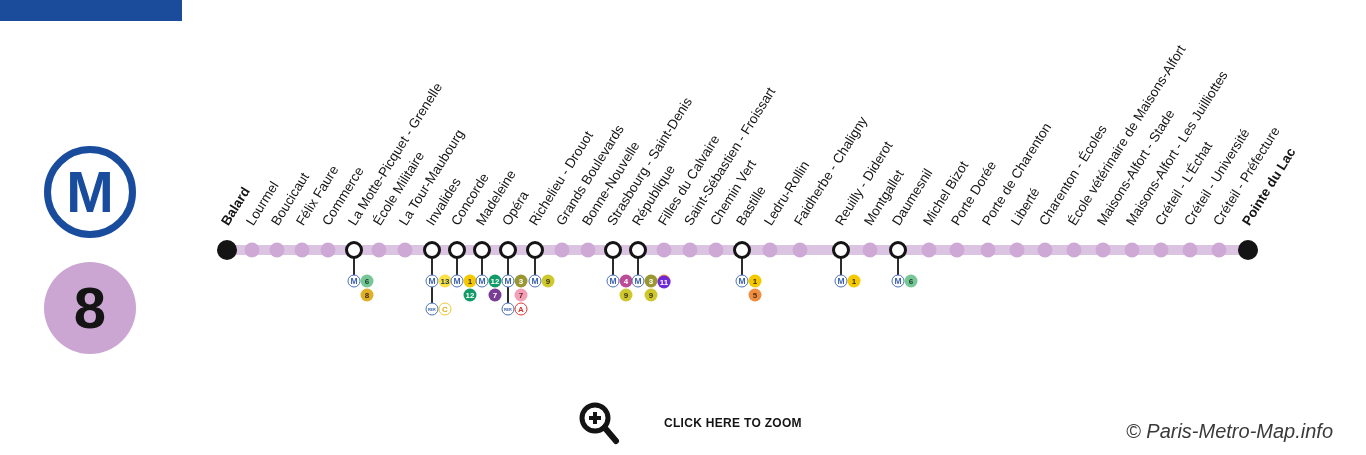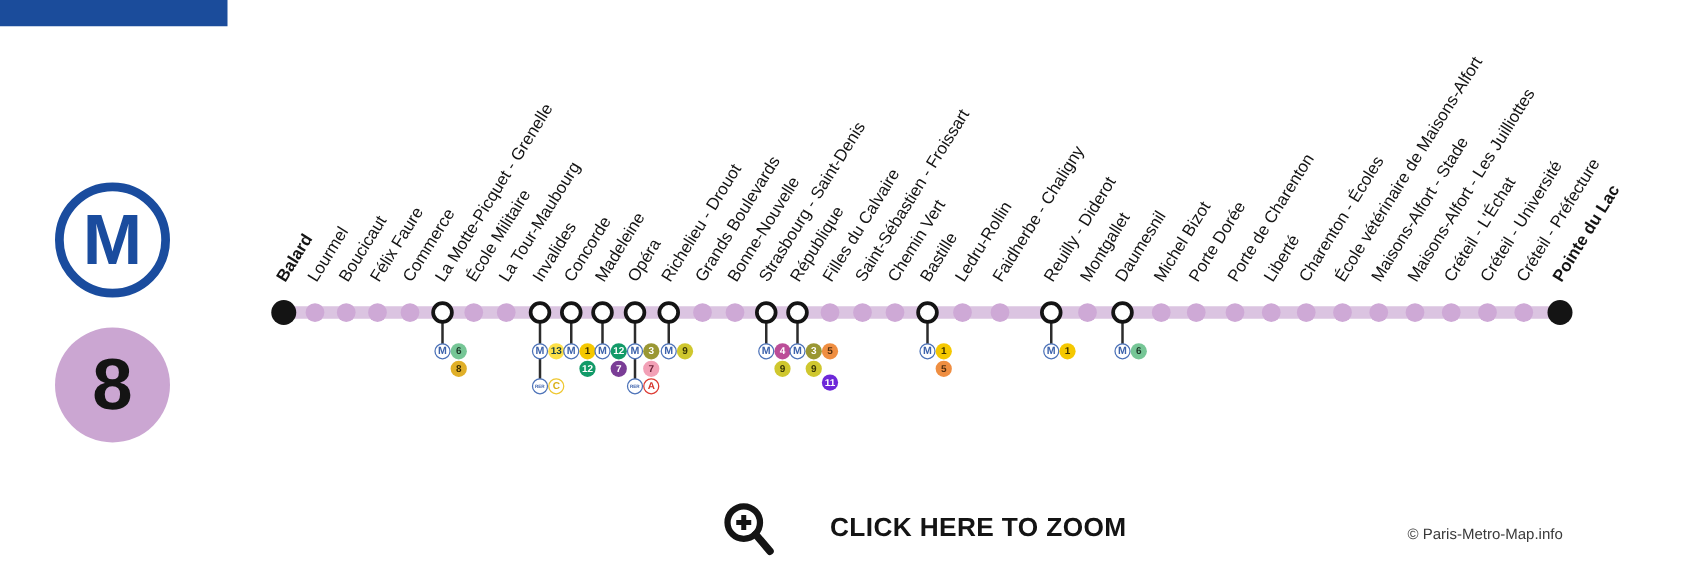--- a/index.html
+++ b/index.html
@@ -36,22 +36,22 @@
   .ticon { position:absolute; left:0; width:13px; height:13px; border-radius:50%;
     transform:translate(-50%,-50%); display:flex; align-items:center; justify-content:center;
     font-weight:bold; font-size:8px; line-height:1; }
   .m-icon { background:#fff; border:1.4px solid #4C72B8; color:#3D63AC; font-size:8.5px; }
   .rer-icon { background:#fff; border:1.4px solid #4C72B8; color:#3D63AC; overflow:hidden; }
   .rer-icon .rer-text { font-size:6px; transform:scale(0.62); font-weight:bold; letter-spacing:0; }
   .rer-letter { background:#fff; border:1.4px solid; font-size:8px; }
   .num {}
 
   .zoom-cta { position:absolute; left:577px; top:400px; display:flex; align-items:center; gap:41px; cursor:pointer; }
-  .zoom-label { font-weight:bold; font-size:21px; color:#141414; letter-spacing:0.3px; }
-  .copyright { position:absolute; left:1126px; top:420px; font-size:12px; color:#3a3a3a; }
+  .zoom-label { font-weight:bold; font-size:12px; color:#141414; letter-spacing:0.3px; }
+  .copyright { position:absolute; left:1126px; top:420px; font-style:italic; font-size:20px; color:#3a3a3a; }
 </style>
 </head>
 <body>
 
 <div class="canvas">
 
   <div class="topbar" style="background: rgb(27, 76, 155);"></div>
 
   <div class="metro-logo" style="border-color: rgb(26, 76, 158); color: rgb(26, 76, 158);">
     <span>M</span>
@@ -163,21 +163,21 @@
           <div class="ticon num" style="left: 13px; top: 295px; background: rgb(207, 199, 46); color: rgb(58, 55, 5);">9</div>
         </div>
         <div class="station" style="left: 638px;">
           <div class="connector" style="height: 26px;"></div>
           <div class="marker interchange"></div>
           <div class="label">République</div>
           <div class="ticon m-icon" style="top: 281px;">M</div>
           <div class="ticon num" style="left: 13px; top: 281px; background: rgb(154, 151, 51); color: rgb(255, 255, 255);">3</div>
           <div class="ticon num" style="left: 26px; top: 281px; background: rgb(239, 142, 65); color: rgb(85, 48, 15);">5</div>
           <div class="ticon num" style="left: 13px; top: 295px; background: rgb(207, 199, 46); color: rgb(58, 55, 5);">9</div>
-          <div class="ticon num" style="left: 26px; top: 306px; background: #6d28d9; color: rgb(255, 255, 255);">11</div>
+          <div class="ticon num" style="left: 26px; top: 282px; background: #6d28d9; color: rgb(255, 255, 255);">11</div>
         </div>
         <div class="station" style="left: 664px;">
           <div class="marker stop" style="background: rgb(206, 169, 214);"></div>
           <div class="label">Filles du Calvaire</div>
         </div>
         <div class="station" style="left: 690px;">
           <div class="marker stop" style="background: rgb(206, 169, 214);"></div>
           <div class="label">Saint-Sébastien - Froissart</div>
         </div>
         <div class="station" style="left: 716px;">

